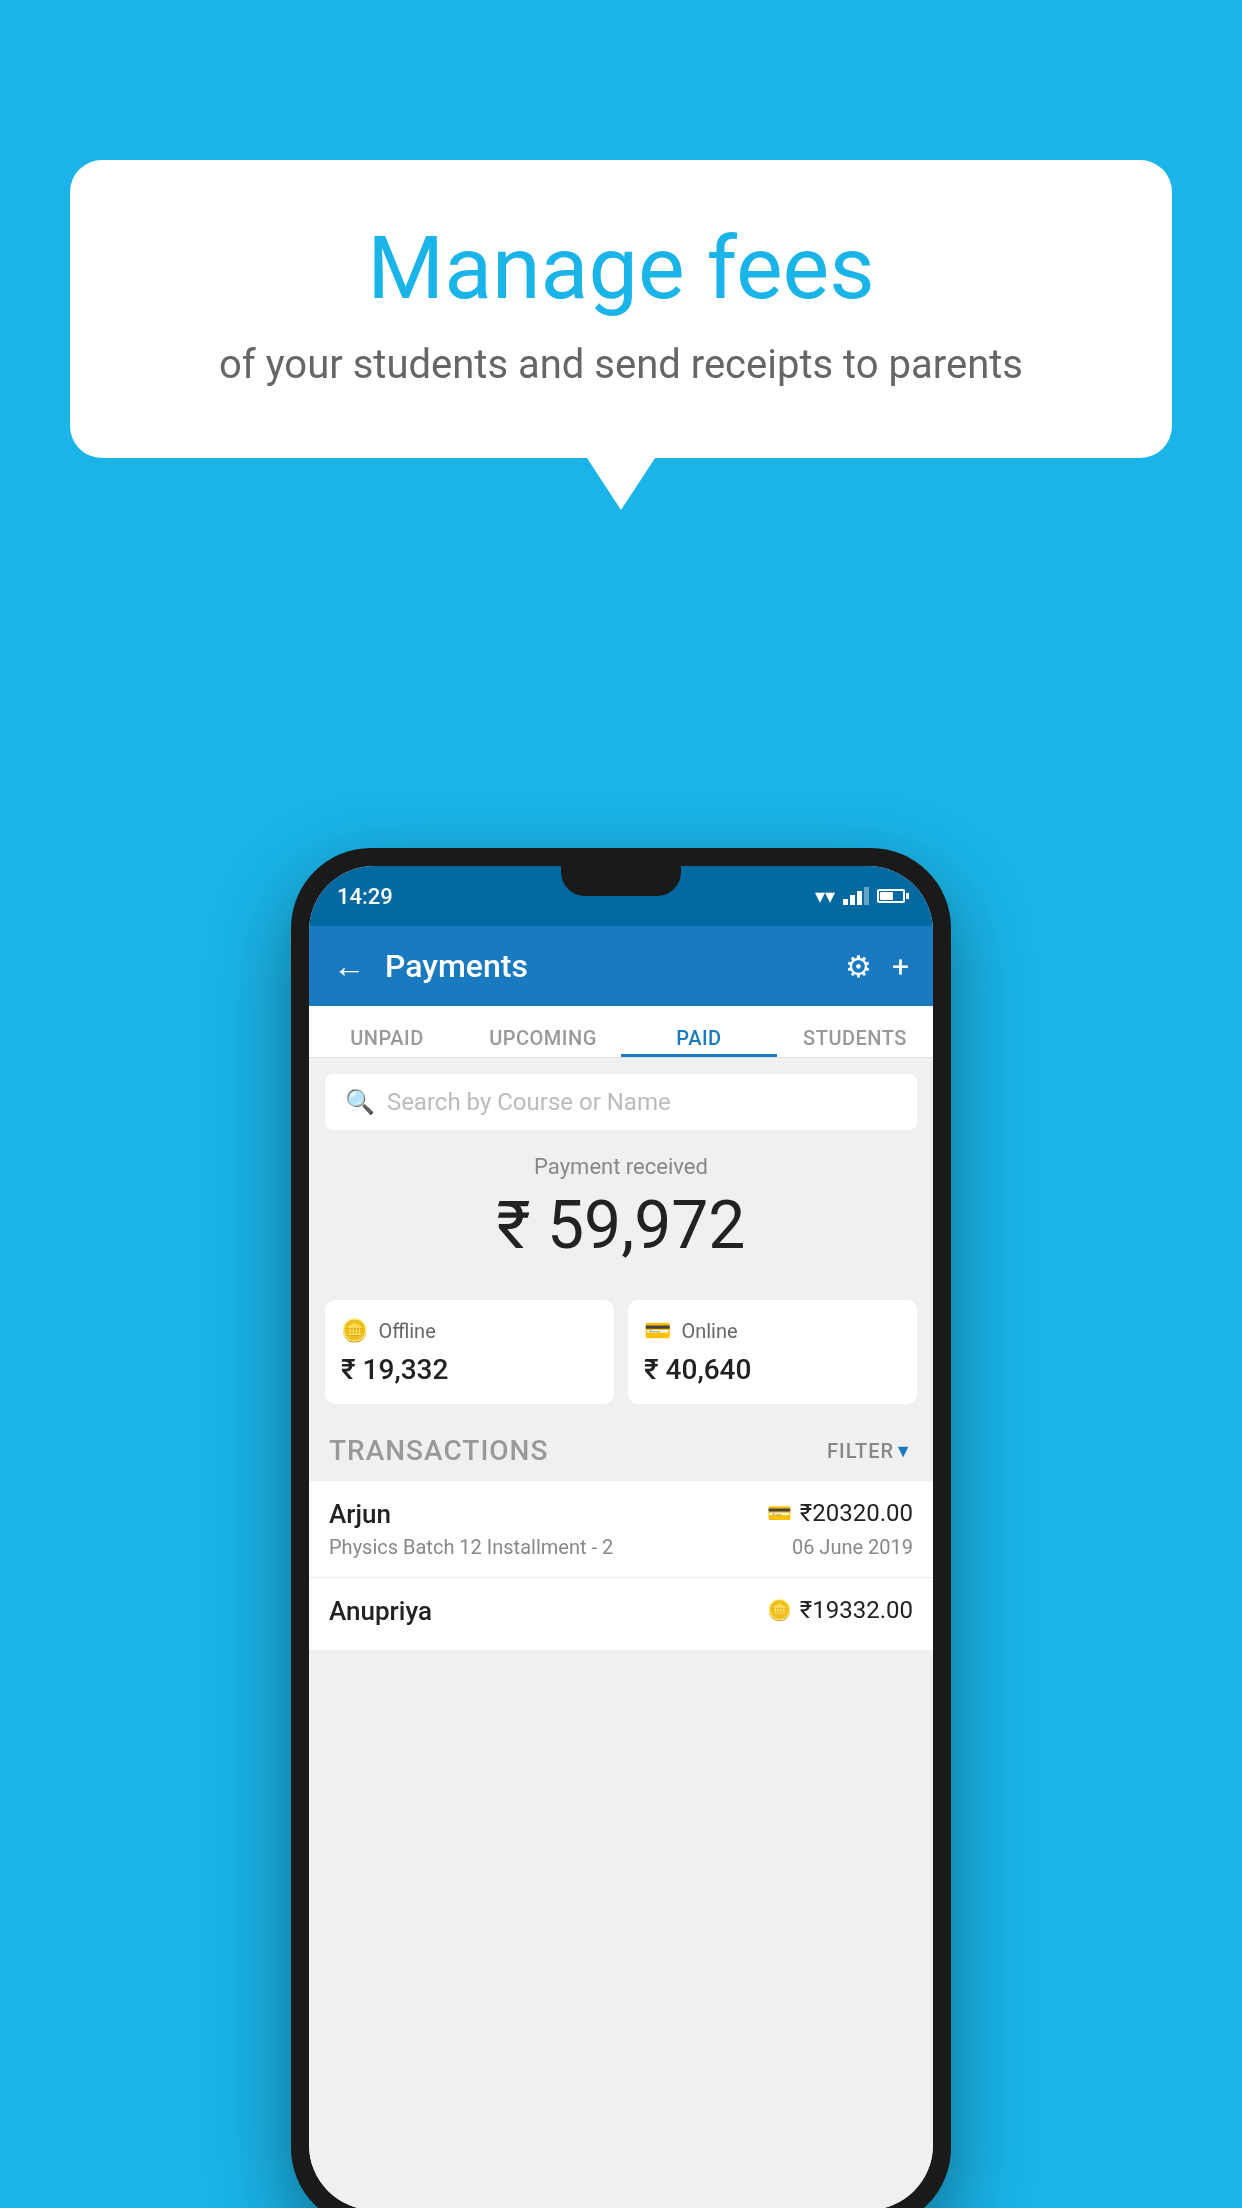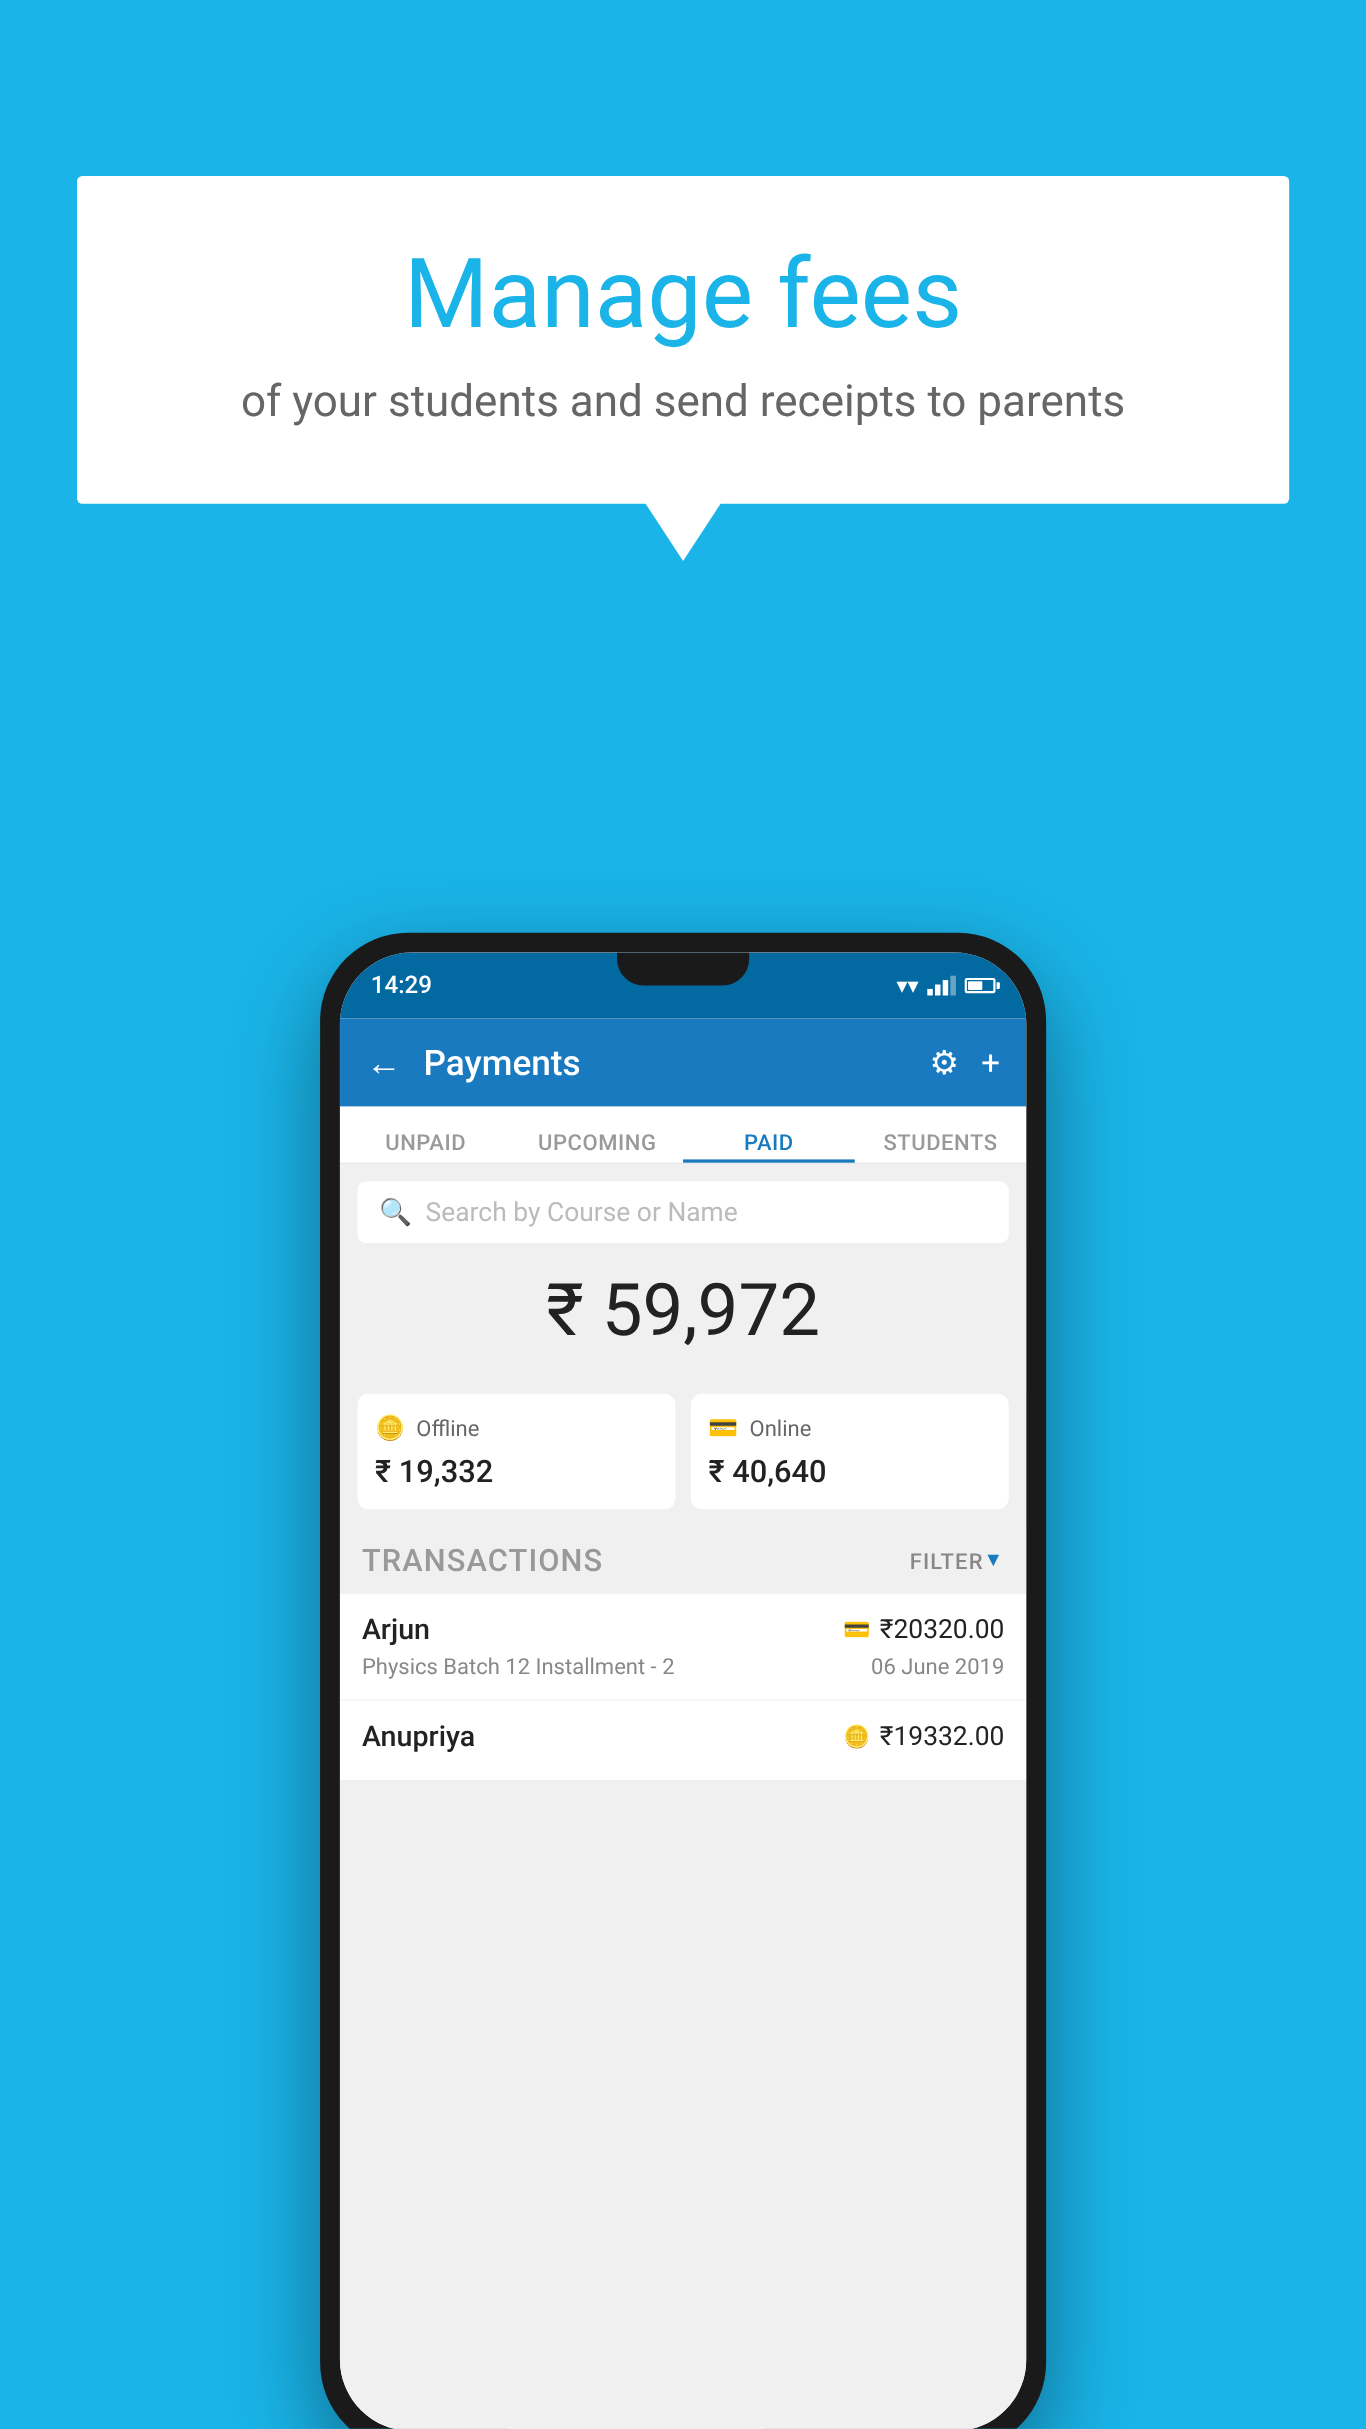--- a/index.html
+++ b/index.html
@@ -17,21 +17,21 @@
       position: absolute;
       top: 160px;
       left: 70px;
       right: 70px;
       display: flex;
       flex-direction: column;
       align-items: center;
     }
     .speech-bubble {
       background: white;
-      border-radius: 5px;
+      border-radius: 32px;
       padding: 60px 80px 70px;
       text-align: center;
       width: 100%;
       position: relative;
     }
     .speech-bubble::after {
       content: '';
       position: absolute;
       bottom: -52px;
       left: 50%;
@@ -407,20 +407,21 @@
     </div>
 
     <div class="content-area">
 
       <div class="search-container">
         <span class="search-icon-el">🔍</span>
         <span class="search-text">Search by Course or Name</span>
       </div>
 
       <div class="payment-summary">
+        <div class="payment-label">Payment received</div>
         <div class="payment-amount">₹ 59,972</div>
       </div>
 
       <div class="payment-cards">
         <div class="payment-card">
           <div class="card-header">
             <span class="card-icon">🪙</span>
             <span>Offline</span>
           </div>
           <div class="card-amount">₹ 19,332</div>

